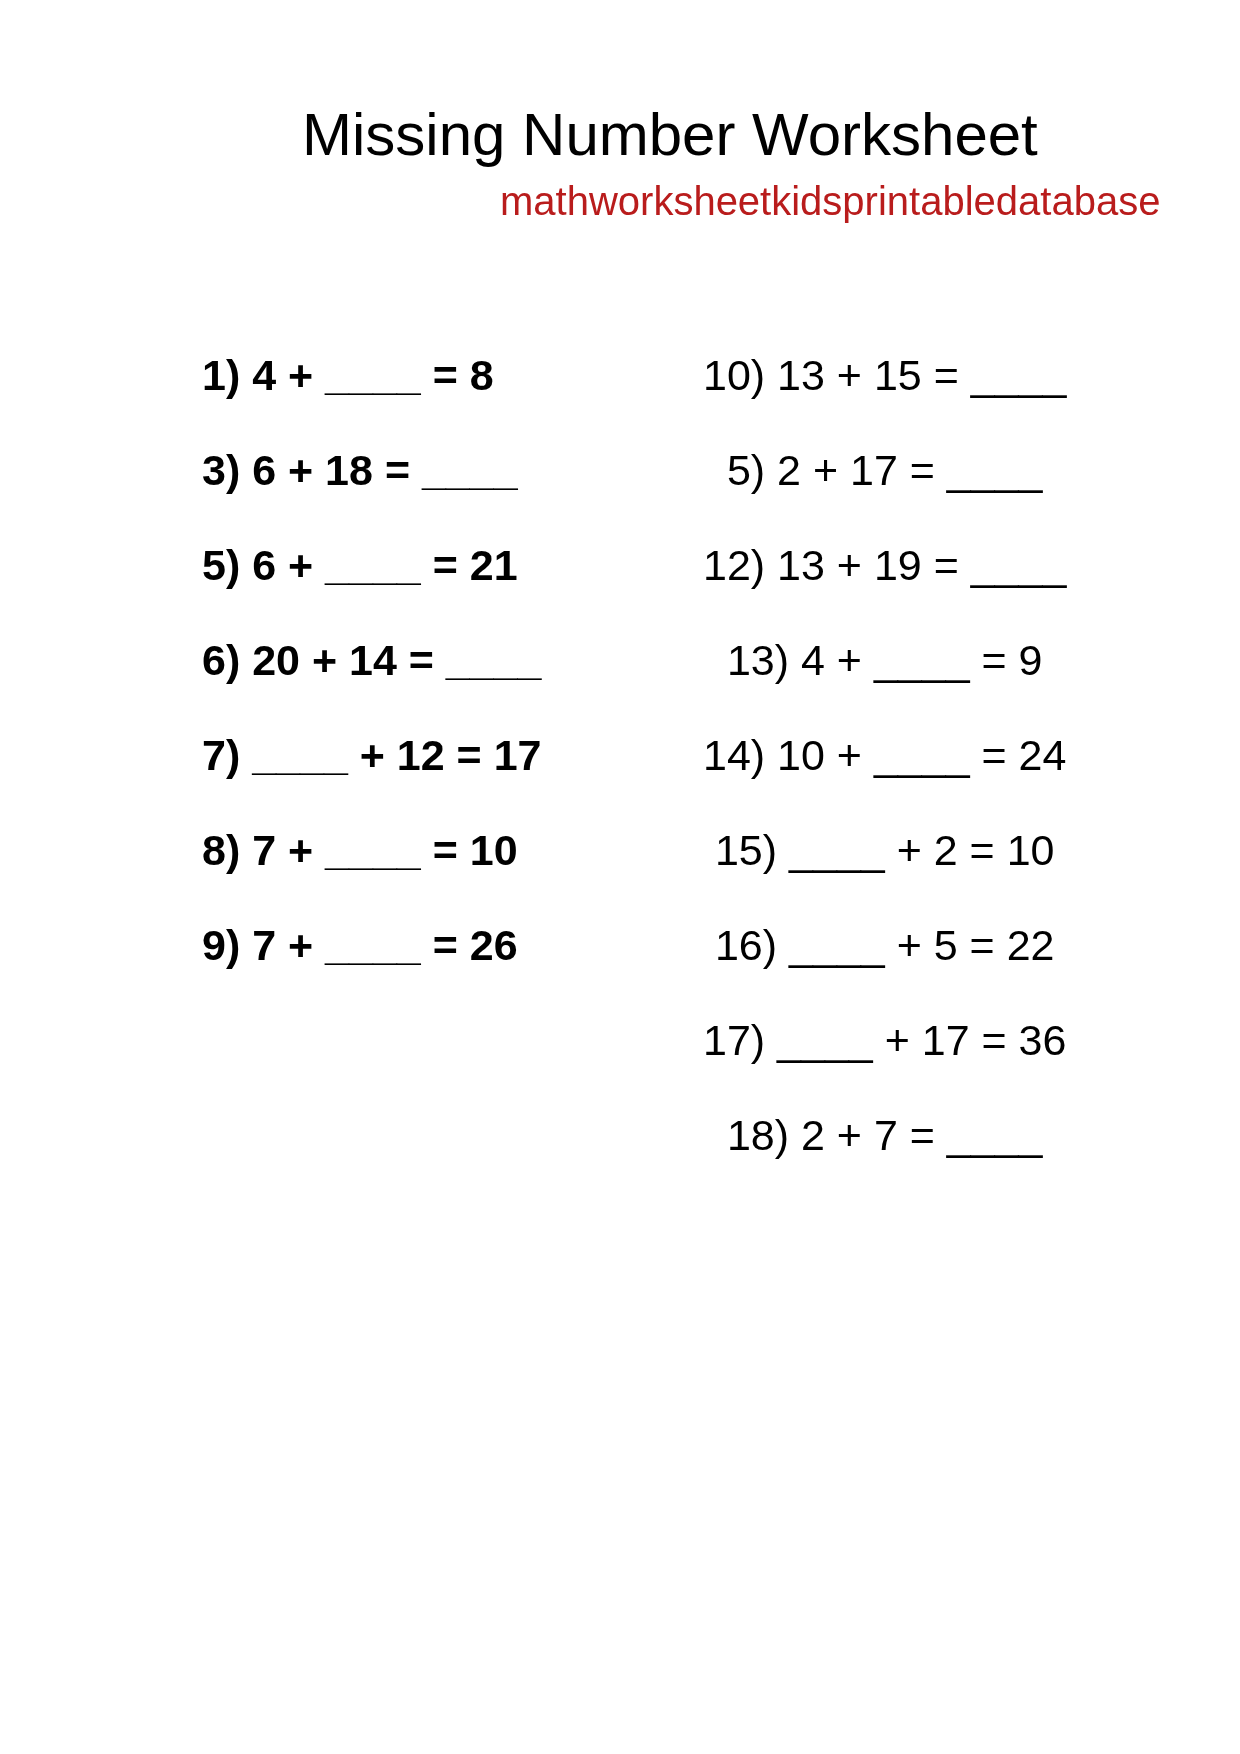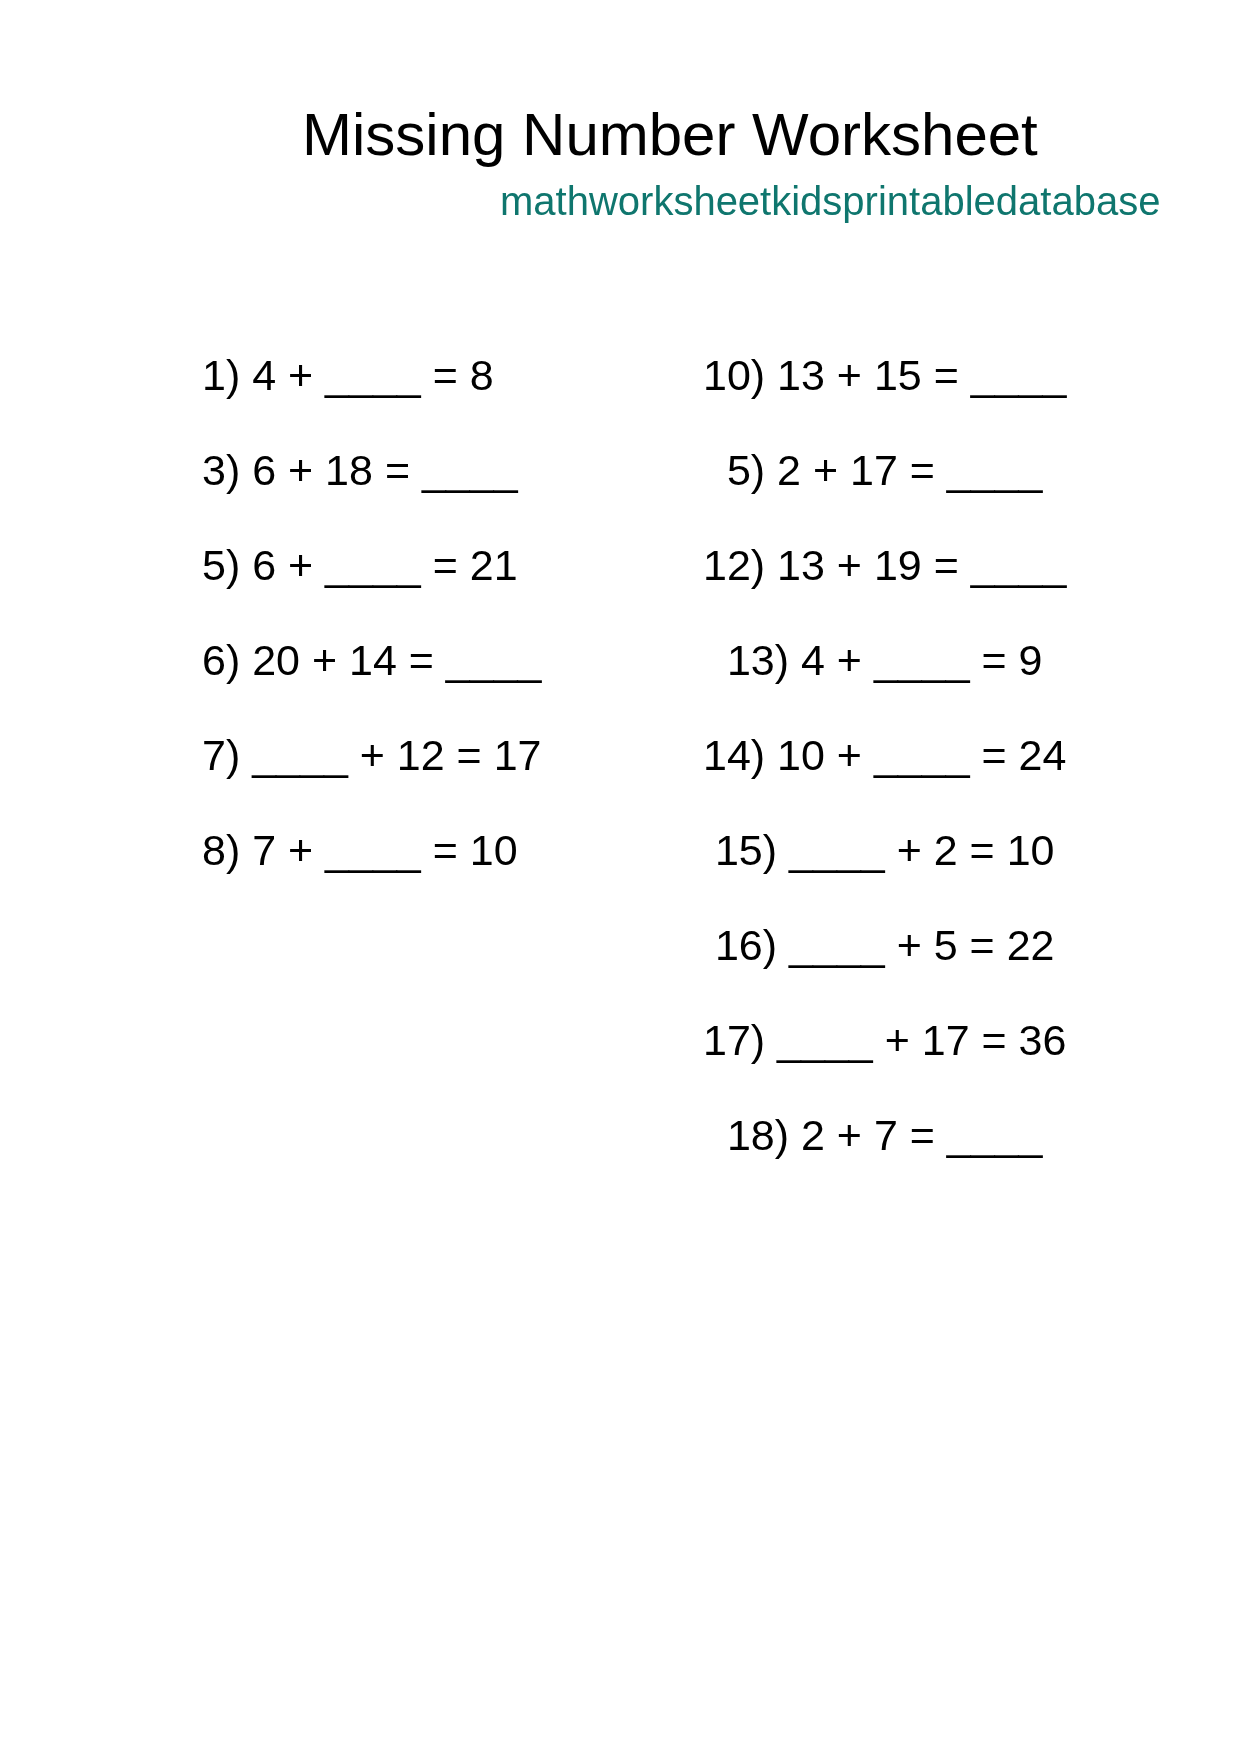--- a/index.html
+++ b/index.html
@@ -1,39 +1,40 @@
 <!DOCTYPE html>
 <html><head>
   <meta charset="utf-8">
   <style>
     html, body { margin: 0; padding: 0; background: #ffffff; }
     body { width: 1240px; height: 1754px; position: relative; overflow: hidden;
            font-family: "Liberation Sans", sans-serif; color: #000; }
     .title { position: absolute; left: 301px; top: 104px; font-size: 60px; line-height: 60px;
              white-space: nowrap; margin: 1px; font-weight: normal; }
     .subtitle { position: absolute; left: 500px; top: 181px; font-size: 40px; line-height: 40px;
-                color: #0f766e; white-space: nowrap; }
+                color: #b91c1c; white-space: nowrap; }
     .col { position: absolute; top: 328px; }
-    .col.left { left: 202px; }
+    .col.left { left: 202px; font-weight: bold; }
     .col.right { left: 703px; text-align: center; }
     .problem { font-size: 43px; line-height: 95px; height: 95px; white-space: nowrap; }
   </style>
 </head>
 <body>
 
 <h1 class="title">Missing Number Worksheet</h1>
 <div class="subtitle">mathworksheetkidsprintabledatabase</div>
 
 <div class="col left">
   <div class="problem">1) 4 + ____ = 8</div>
   <div class="problem">3) 6 + 18 = ____</div>
   <div class="problem">5) 6 + ____ = 21</div>
   <div class="problem">6) 20 + 14 = ____</div>
   <div class="problem">7) ____ + 12 = 17</div>
   <div class="problem">8) 7 + ____ = 10</div>
+  <div class="problem">9) 7 + ____ = 26</div>
 </div>
 
 <div class="col right">
   <div class="problem">10) 13 + 15 = ____</div>
   <div class="problem">5) 2 + 17 = ____</div>
   <div class="problem">12) 13 + 19 = ____</div>
   <div class="problem">13) 4 + ____ = 9</div>
   <div class="problem">14) 10 + ____ = 24</div>
   <div class="problem">15) ____ + 2 = 10</div>
   <div class="problem">16) ____ + 5 = 22</div>

